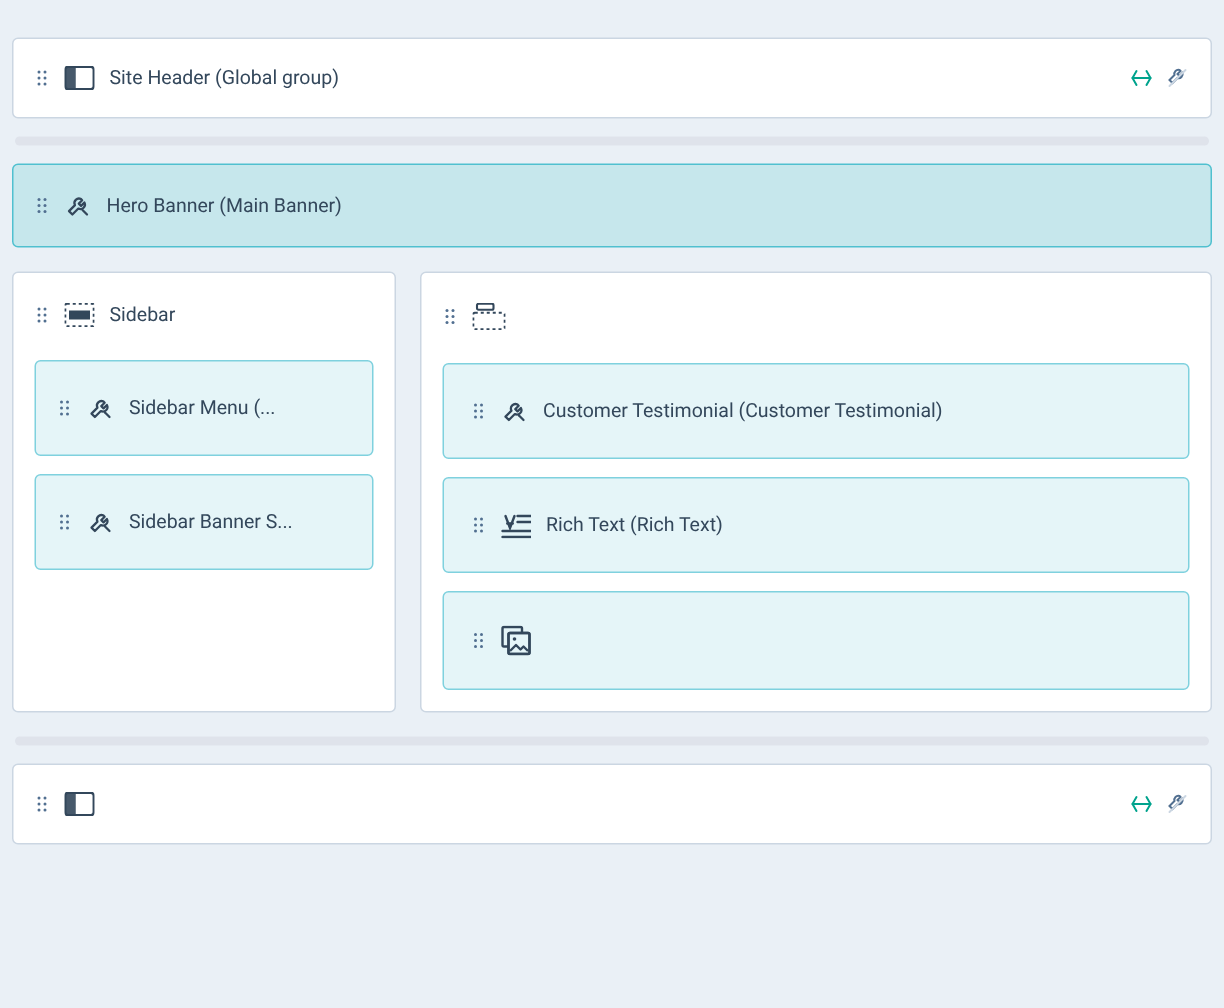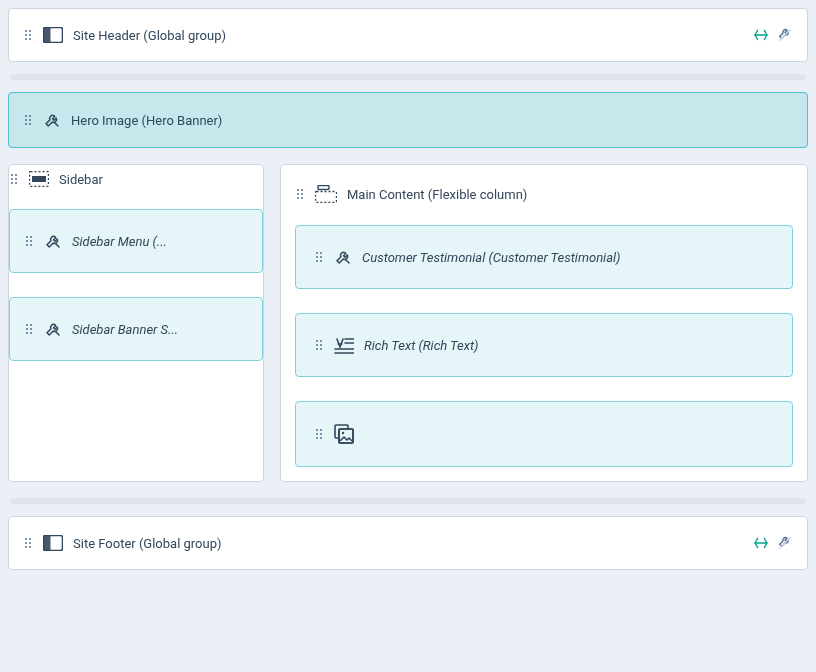--- a/index.html
+++ b/index.html
@@ -7,20 +7,21 @@
     margin: 0;
     padding: 0;
     background: #eaf0f6;
     font-family: -apple-system, BlinkMacSystemFont, "Segoe UI", Roboto, Helvetica, Arial, sans-serif;
     font-size: 13px;
     color: #33475b;
     width: 816px;
   }
   .canvas {
     padding: 8px;
+    margin-top: 17px;
   }
   .block {
     background: #fff;
     border: 1px solid #cbd6e2;
     border-radius: 4px;
     padding: 18px 14px;
     display: flex;
     align-items: center;
     gap: 10px;
     position: relative;
@@ -75,39 +76,39 @@
     display: flex;
     gap: 16px;
     margin-top: 8px;
     align-items: stretch;
   }
   .col-sidebar {
     width: 256px;
     background: #fff;
     border: 1px solid #cbd6e2;
     border-radius: 4px;
+    padding: 14px;
   }
   .col-main {
     flex: 1;
     background: #fff;
     border: 1px solid #cbd6e2;
     border-radius: 4px;
     padding: 14px;
   }
   .col-header {
     display: flex;
     align-items: center;
     gap: 10px;
     padding: 6px 0 22px 0;
   }
   .stack {
     display: flex;
     flex-direction: column;
-    gap: 24px;
-    font-style: italic;
+    gap: 12px;
   }
   .block.module .label { max-width: 100%; }
   .sidebar-stack .block.module { padding: 22px 14px; }
   .sidebar-stack .label { max-width: 120px; }
 </style>
 </head>
 <body>
 
 <div class="canvas">
 
@@ -167,21 +168,21 @@
           <span class="dot"></span>
           <span class="dot"></span>
         </span>
     </span>
     <span class="icon">
       <svg width="18" height="18" viewBox="0 0 24 24" fill="none" stroke="#33475b" stroke-width="2" stroke-linecap="round" stroke-linejoin="round">
           <path d="M14.7 6.3a4 4 0 0 0-5.4 5.4L4 17l3 3 5.3-5.3a4 4 0 0 0 5.4-5.4l-3 3-2-2 3-3z"></path>
           <path d="M16 16l4 4"></path>
         </svg>
     </span>
-    <span class="label">Hero Image (Hero Banner)</span>
+    <span class="label">Hero Banner (Main Banner)</span>
   </div>
 
   <div class="cols" style="margin-top:16px;">
 
     <div class="col-sidebar">
       <div class="col-header">
         <span class="drag-handle">
           <span class="row">
               <span class="dot"></span>
               <span class="dot"></span>
@@ -268,21 +269,20 @@
               <span class="dot"></span>
               <span class="dot"></span>
             </span>
         </span>
         <span class="icon">
           <svg width="22" height="18" viewBox="0 0 22 18">
               <rect x="0.5" y="6.5" width="21" height="11" rx="1" fill="none" stroke="#33475b" stroke-width="1.4" stroke-dasharray="2 2"></rect>
               <rect x="3" y="0.5" width="11" height="4" rx="1" fill="none" stroke="#33475b" stroke-width="1.4"></rect>
             </svg>
         </span>
-        <span class="label">Main Content (Flexible column)</span>
       </div>
       <div class="stack">
         <div class="block module">
           <span class="drag-handle">
             <span class="row">
                 <span class="dot"></span>
                 <span class="dot"></span>
               </span>
             <span class="row">
                 <span class="dot"></span>
@@ -373,21 +373,20 @@
           <span class="dot"></span>
           <span class="dot"></span>
         </span>
     </span>
     <span class="icon">
       <svg width="20" height="16" viewBox="0 0 20 16">
           <rect x="0.5" y="0.5" width="19" height="15" rx="2" fill="none" stroke="#33475b" stroke-width="1.6"></rect>
           <rect x="0.5" y="0.5" width="7" height="15" fill="#33475b" opacity="0.9"></rect>
         </svg>
     </span>
-    <span class="label">Site Footer (Global group)</span>
     <span class="spacer"></span>
     <span class="right-icons">
       <span class="icon">
         <svg width="16" height="16" viewBox="0 0 24 24" fill="none" stroke="#00a38d" stroke-width="2" stroke-linecap="round" stroke-linejoin="round">
             <path d="M7 19l-4-7 4-7"></path>
             <path d="M17 5l4 7-4 7"></path>
             <path d="M3 12h18"></path>
           </svg>
       </span>
       <span class="icon">

